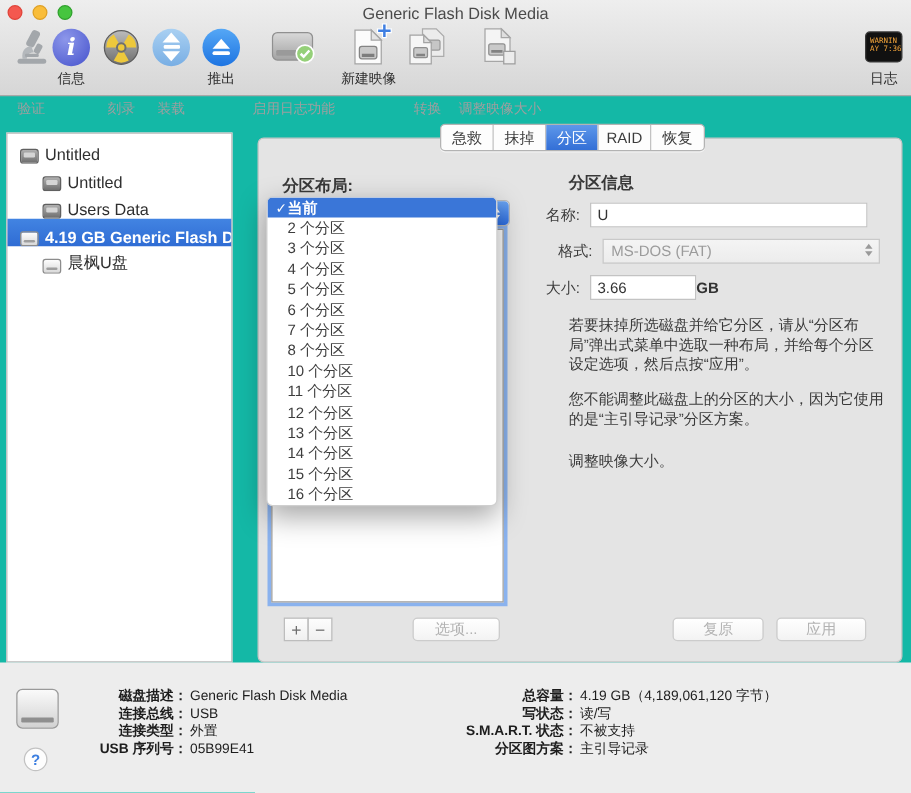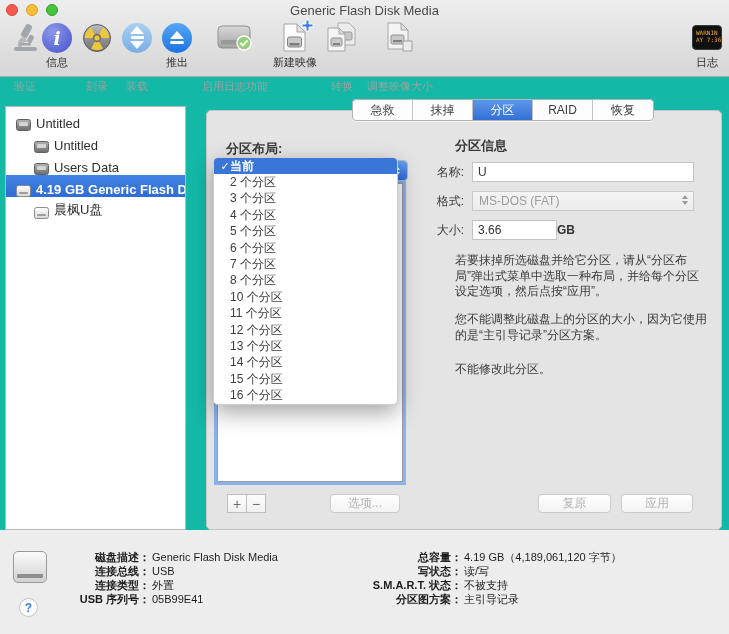--- a/index.html
+++ b/index.html
@@ -54,21 +54,21 @@
   .drive.light { background:linear-gradient(#fdfdfd,#d9d9d9); border:1px solid #8c8c8c; }
   .drive.light::after { content:""; position:absolute; left:2px; right:2px; bottom:2px; height:2.5px;
     background:#9e9e9e; border-radius:1px; }
 
   
   .panel { position:absolute; left:206px; top:110px; width:516px; height:420px;
     background:#e4e4e4; border:1px solid #c5c5c5; border-radius:5px; }
   .tabs { position:absolute; left:352px; top:99px; height:22px; display:flex;
     border:1px solid #b3b3b3; border-radius:4px; overflow:hidden; background:#fdfdfd;
     box-shadow:0 1px 0 rgba(255,255,255,.6); }
-  .tab { width:60px; display:flex; align-items:center; justify-content:center;
+  .tab { width:42px; display:flex; align-items:center; justify-content:center;
     font-size:12px; color:#3c3c3c; border-right:1px solid #c2c2c2; cursor:default; }
   .tab:last-child { border-right:none; }
   .tab.active { background:linear-gradient(#5d97ea,#336fd6); color:#fff; }
 
   .section-label { position:absolute; font-size:13px; font-weight:bold; color:#383838; }
 
   
   .part-box { position:absolute; left:217px; top:183px; width:186px; height:299px;
     background:#fff; border:1px solid #9c9c9c; box-shadow:0 0 0 3px #8ab2ee; }
 
@@ -395,40 +395,40 @@
   <div class="push-btn" style="left:538px; width:73px;">复原</div>
   <div class="push-btn" style="left:621px; width:72px;">应用</div>
 
   <div class="info-title">分区信息</div>
 
   <div class="field-row" style="left:404px; top:162px;">
     <span class="field-label">名称:</span>
     <input class="text-field" style="width: 222px;" value="U">
   </div>
 
-  <div class="field-row" style="left:404px; top:191px;">
+  <div class="field-row" style="left:404px; top:191px;padding-left:10px;">
     <span class="field-label">格式:</span>
     <span class="popup-disabled" style="width:222px;">
       <span>MS-DOS (FAT)</span>
       <span class="grey-chevs">
         <span class="chev-up"></span>
           <span class="chev-down"></span>
       </span>
     </span>
   </div>
 
   <div class="field-row" style="left:404px; top:220px;">
     <span class="field-label">大小:</span>
     <input class="text-field" style="width: 85px;" value="3.66">
     <span class="unit-label">GB</span>
   </div>
 
   <div class="para" style="top:253px;">若要抹掉所选磁盘并给它分区，请从“分区布局”弹出式菜单中选取一种布局，并给每个分区设定选项，然后点按“应用”。</div>
   <div class="para" style="top:312px;">您不能调整此磁盘上的分区的大小，因为它使用的是“主引导记录”分区方案。</div>
-  <div class="para" style="top:362px;">不能修改此分区。</div>
+  <div class="para" style="top:362px;">调整映像大小。</div>
 
   <div class="bottom">
     <div class="bdisk"></div>
     <div class="help-btn">?</div>
 
     <div class="info-col left">
       <div class="info-row">
           <span class="info-label">磁盘描述：</span>
           <span class="info-value">Generic Flash Disk Media</span>
         </div>

